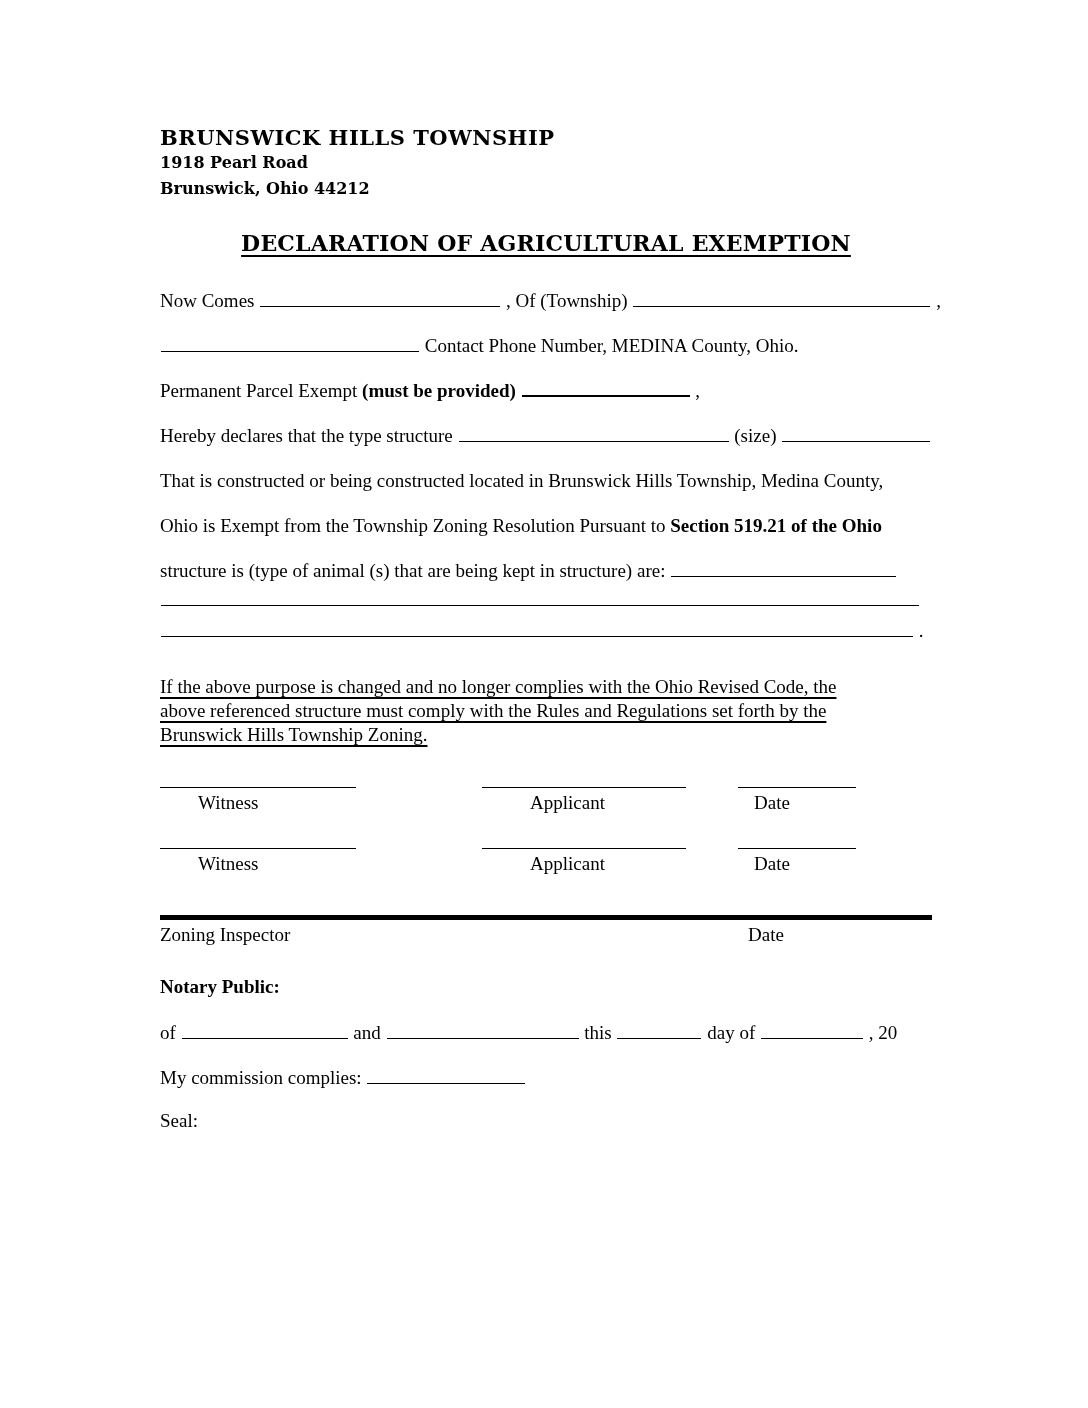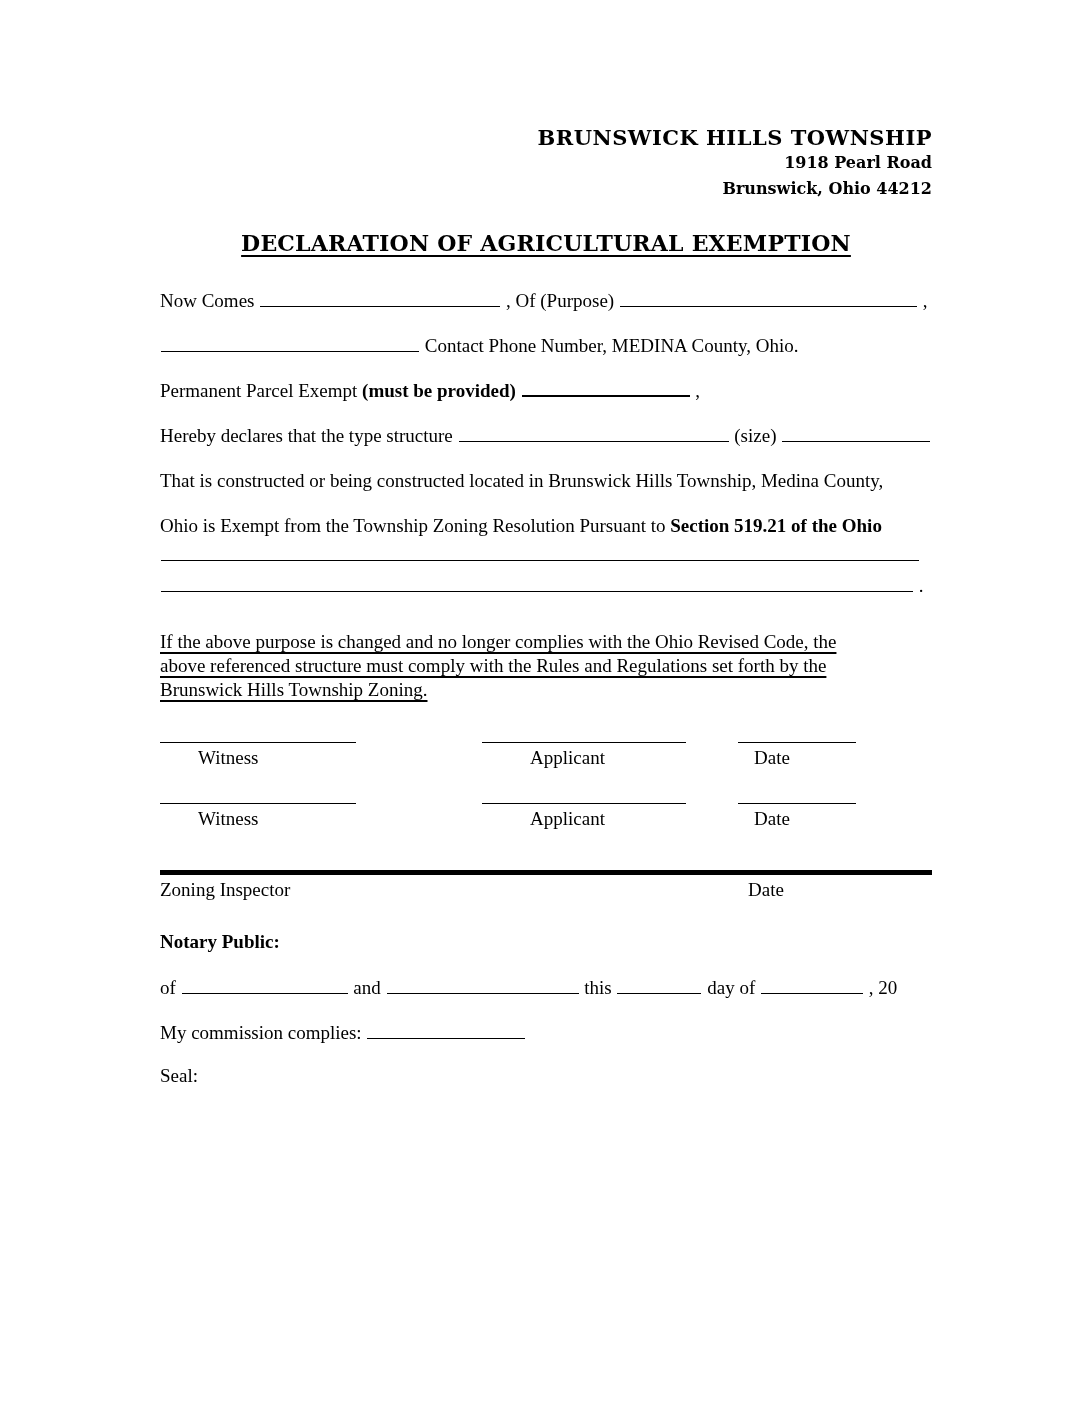--- a/index.html
+++ b/index.html
@@ -3,21 +3,21 @@
 <meta charset="utf-8">
 <style>
   html,body { margin:0; padding:0; background:#888; }
   .page {
     width:1088px; height:1408px; margin:0 auto; background:#ffffff;
     box-sizing:border-box; padding:125px 156px 0 160px;
     font-family:"Liberation Serif", serif; color:#000; font-size:19px;
     position:relative;
   }
   
-  .hdr { text-align:right; font-family:"DejaVu Serif", serif; }
+  .hdr { text-align:left; font-family:"DejaVu Serif", serif; }
   .hdr .org { font-size:21px; font-weight:bold; letter-spacing:0.5px; }
   .hdr .addr { font-size:16px; line-height:26px;font-weight:bold; }
   .title {
     margin-top:28px; text-align:center;
     font-family:"DejaVu Serif", serif; font-weight:bold; font-size:22px;
     letter-spacing:0.2px;
   }
   .title span { text-decoration:underline; text-decoration-thickness:2px; text-underline-offset:4px; }
 
   
@@ -63,21 +63,21 @@
     <div class="addr">Brunswick, Ohio 44212</div>
   </div>
 
   <div class="title">
     <span>DECLARATION OF AGRICULTURAL EXEMPTION</span>
   </div>
 
   <div class="fline first-fline">
     <span>Now Comes</span>
     <span class="bl" style="width:240px"></span>
-    <span>, Of (Purpose)</span>
+    <span>, Of (Township)</span>
     <span class="bl" style="width:297px"></span>
     <span>,</span>
   </div>
 
   <div class="fline">
     <span class="bl" style="width:258px"></span>
     <span>Contact Phone Number, MEDINA County, Ohio.</span>
   </div>
 
   <div class="fline">
@@ -93,20 +93,24 @@
     <span>(size)</span>
     <span class="bl" style="width:148px"></span>
   </div>
 
   <div class="fline">
     <span>That is constructed or being constructed located in Brunswick Hills Township, Medina County,</span>
   </div>
   <div class="fline">
     <span>Ohio is Exempt from the Township Zoning Resolution Pursuant to</span>
     <b>Section 519.21 of the Ohio</b>
+  </div>
+  <div class="fline">
+    <span>structure is (type of animal (s) that are being kept in structure) are:</span>
+    <span class="bl" style="width:225px"></span>
   </div>
 
   <div class="fullblank">
     <span class="bl" style="width:758px"></span>
   </div>
   <div class="fullblank">
     <span class="bl" style="width:752px"></span>
     <span>.</span>
   </div>
 

